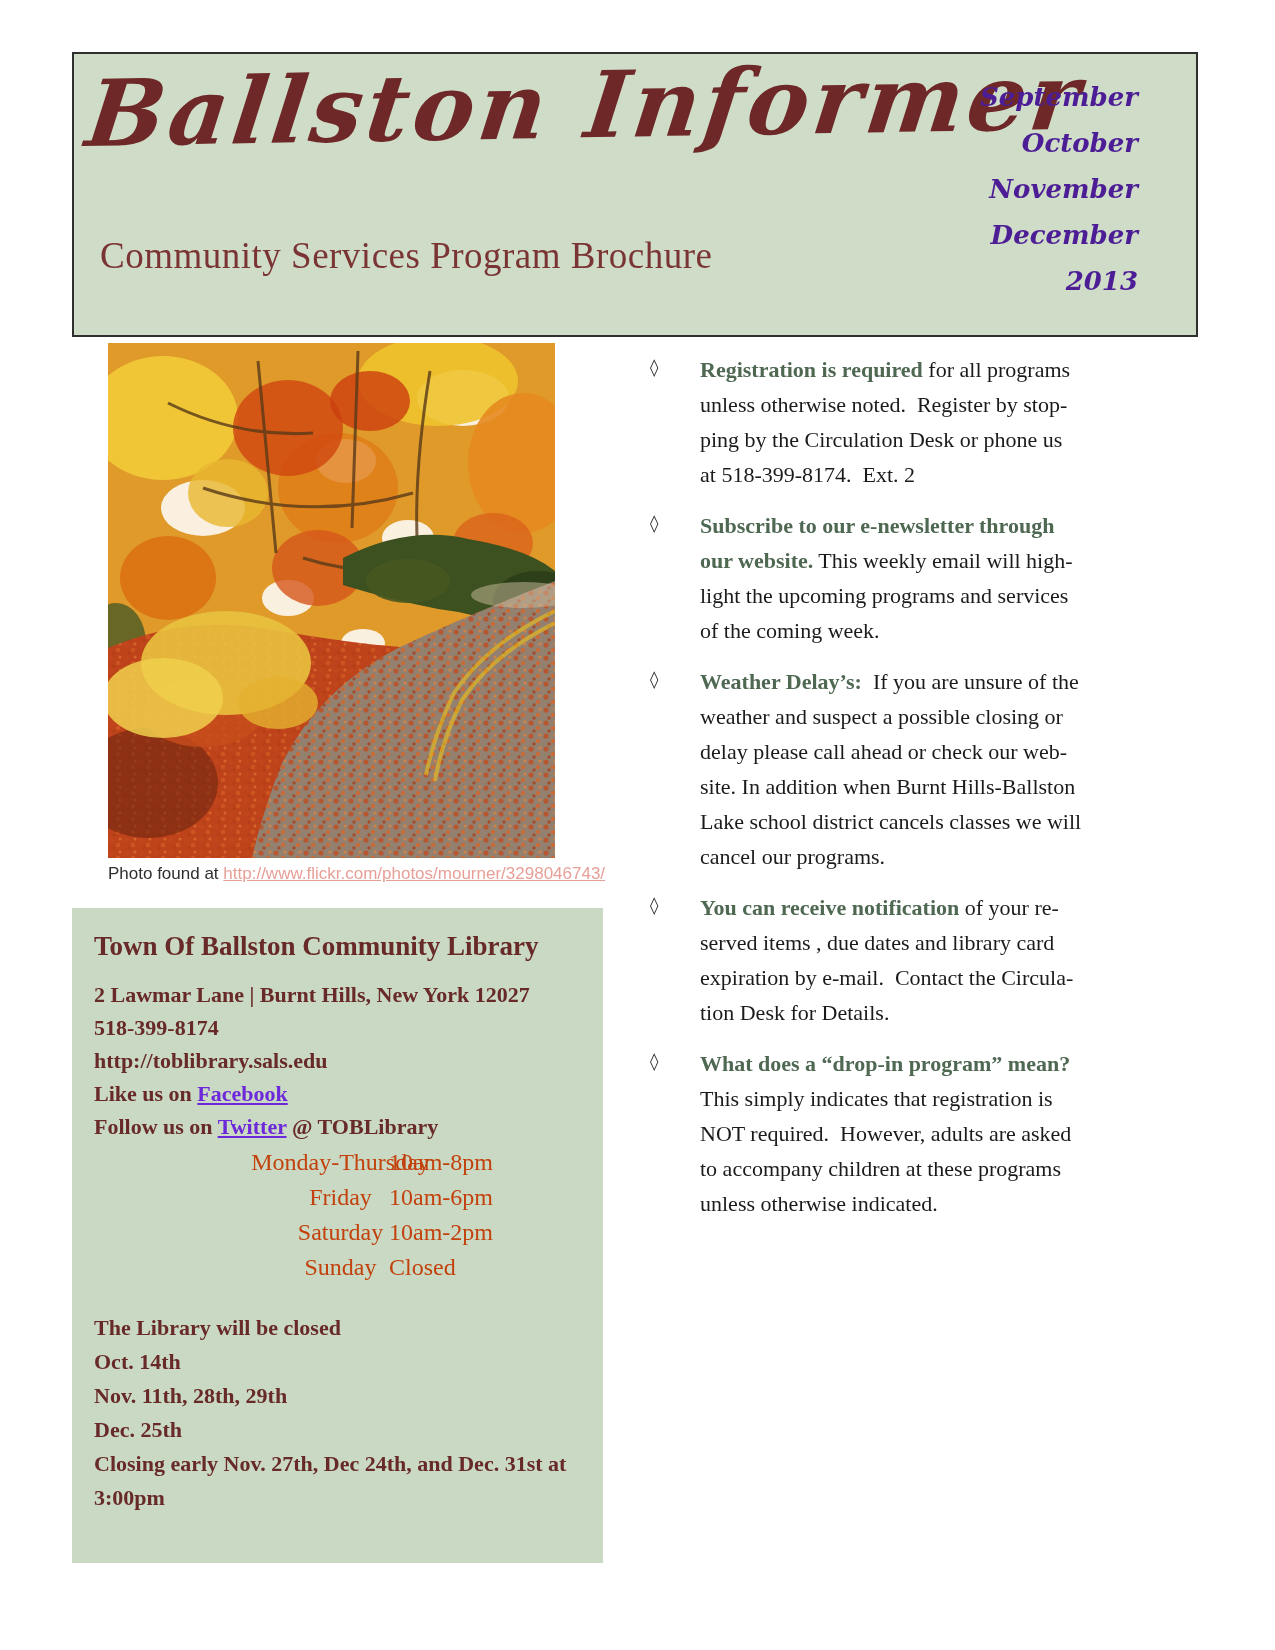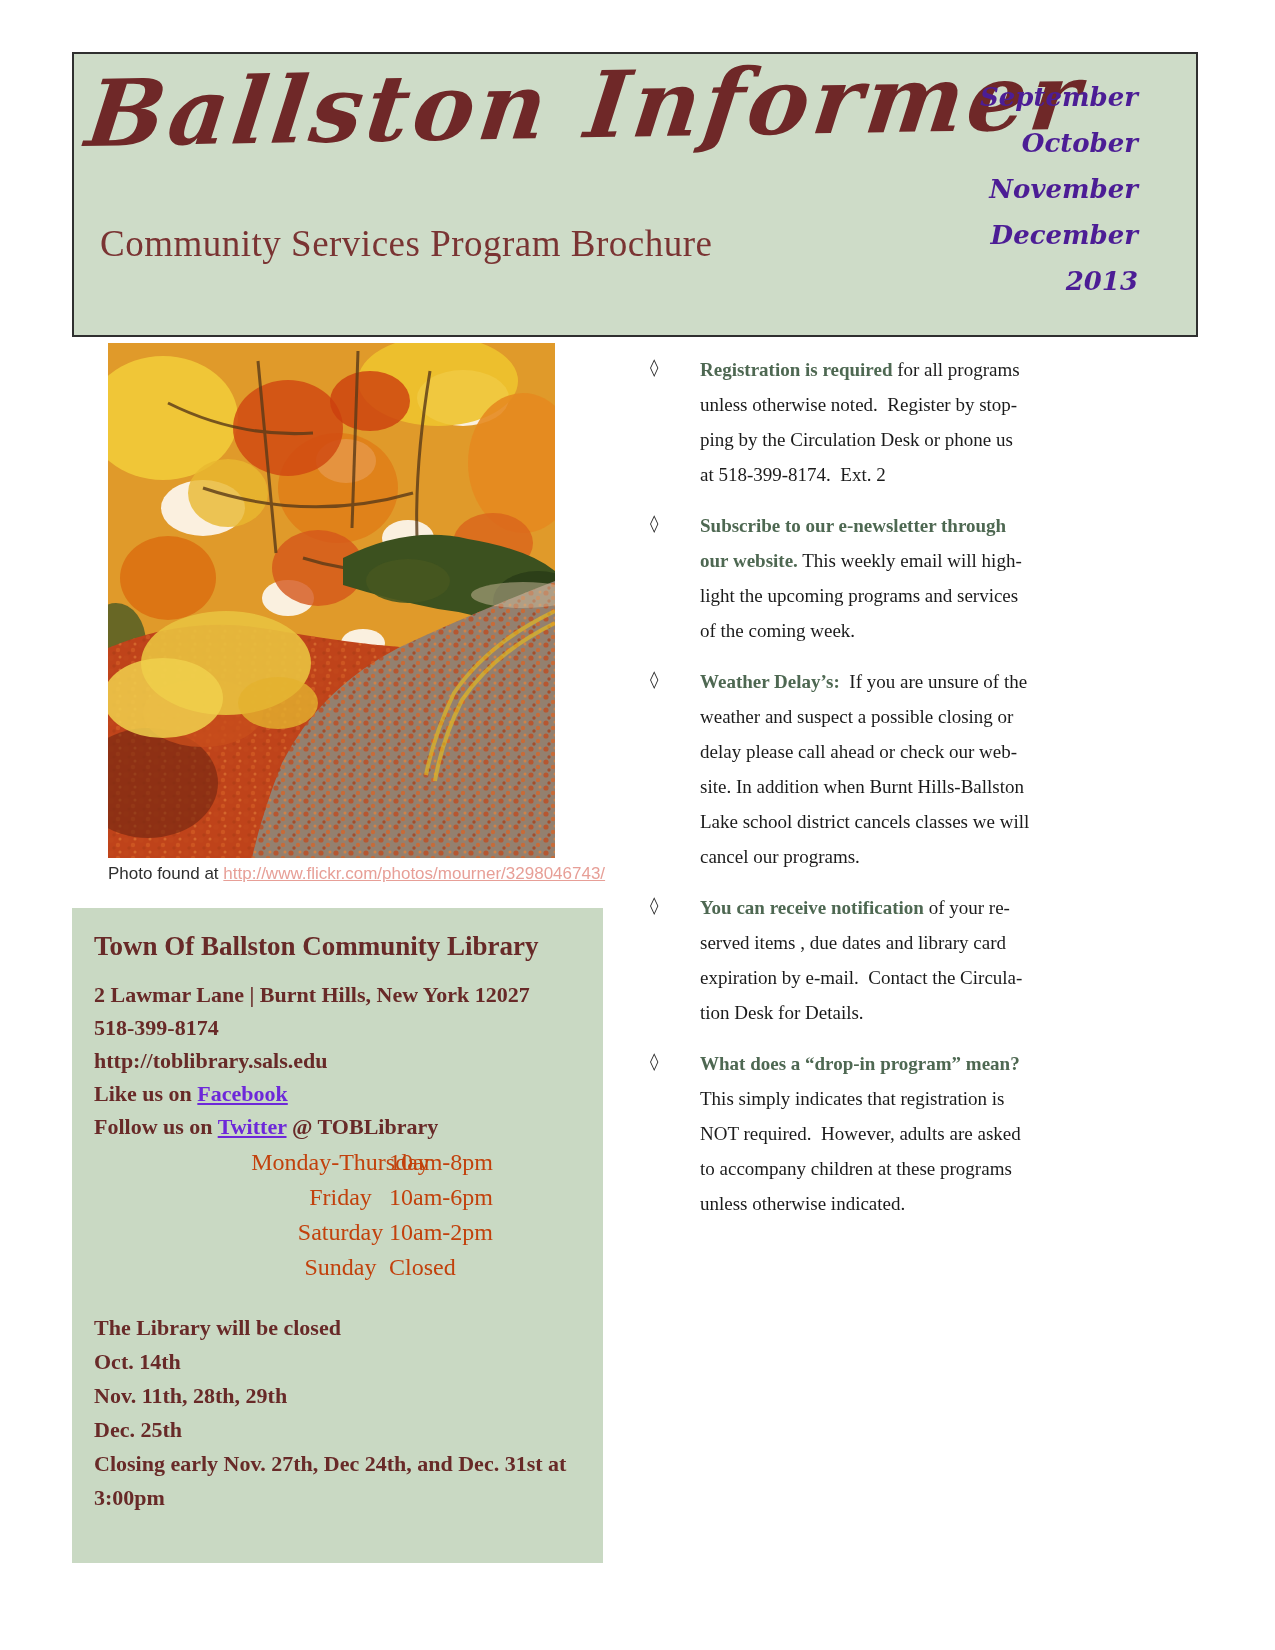--- a/index.html
+++ b/index.html
@@ -6,21 +6,21 @@
   .page{position:relative;width:1275px;height:1650px;background:#ffffff;overflow:hidden;
         font-family:"Liberation Serif",serif;}
 
   
   .header{position:absolute;left:72px;top:52px;width:1126px;height:285px;
           background:#cedcc8;border:2px solid #2f2f2f;box-sizing:border-box;}
   .script-title{position:absolute;left:20px;top:6px;width:900px;
           font-family:"DejaVu Serif",serif;font-style:italic;font-weight:bold;
           font-size:92px;color:#6f2828;letter-spacing:4px;white-space:nowrap;
           transform:skewX(-8deg) rotate(-1deg);transform-origin:left top;}
-  .subtitle{position:absolute;left:26px;top:168px;
+  .subtitle{position:absolute;left:26px;top:180px;
           font-size:37px;color:#7a3433;letter-spacing:.5px;white-space:nowrap;}
   .months{position:absolute;top:20px;right:58px;text-align:right;
           font-family:"DejaVu Serif",serif;font-style:italic;font-weight:bold;
           font-size:26px;color:#4c1d95;line-height:46px;}
 
   
   .photo-wrap{position:absolute;left:108px;top:343px;width:447px;height:515px;}
   .photo-wrap svg{display:block;width:100%;height:100%;}
   .caption{position:absolute;left:108px;top:864px;width:460px;
           font-family:"Liberation Sans",sans-serif;font-size:17px;color:#2f2f2f;
@@ -39,21 +39,21 @@
   .hours-row{position:relative;font-size:24px;line-height:35px;color:#c2410c;font-weight:normal;text-align:center;}
   .hours-time{position:absolute;left:295px;top:0;}
   .closed-block{margin-top:26px;}
   .closed-line{font-size:22px;font-weight:bold;line-height:34px;}
 
   
   .notices{position:absolute;left:650px;top:352px;width:535px;list-style:none;margin:0;padding:0;}
   .notices li{display:flex;margin:0 0 16px 0;}
   .diamond{flex:0 0 50px;font-size:17px;color:#2a2a2a;padding-top:5px;
            font-family:"DejaVu Sans",sans-serif;}
-  .notice-text{margin:0;width:480px;font-size:19px;line-height:35px;color:#1b1b1b;
+  .notice-text{margin:0;width:480px;font-size:22px;line-height:35px;color:#1b1b1b;
            white-space:pre-wrap;}
   .lead{font-weight:bold;color:#4e6852;}
 </style>
 </head>
 <body>
 
 <div class="page">
 
   <div class="header">
     <div class="script-title">Ballston Informer</div>

